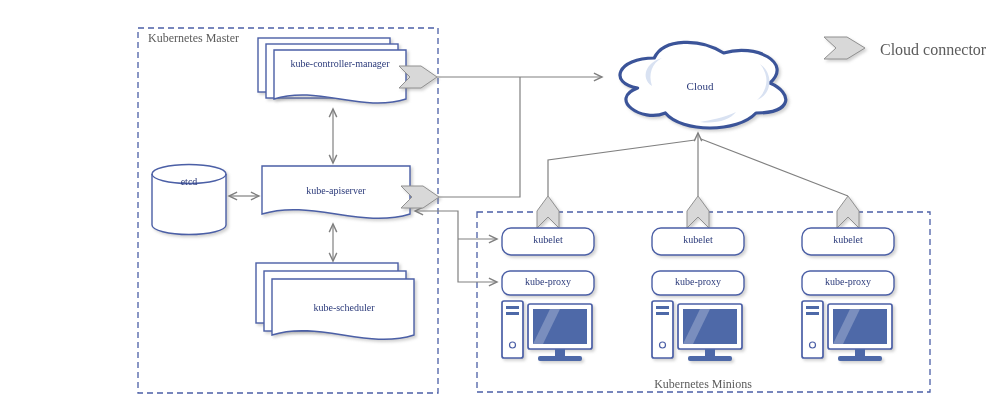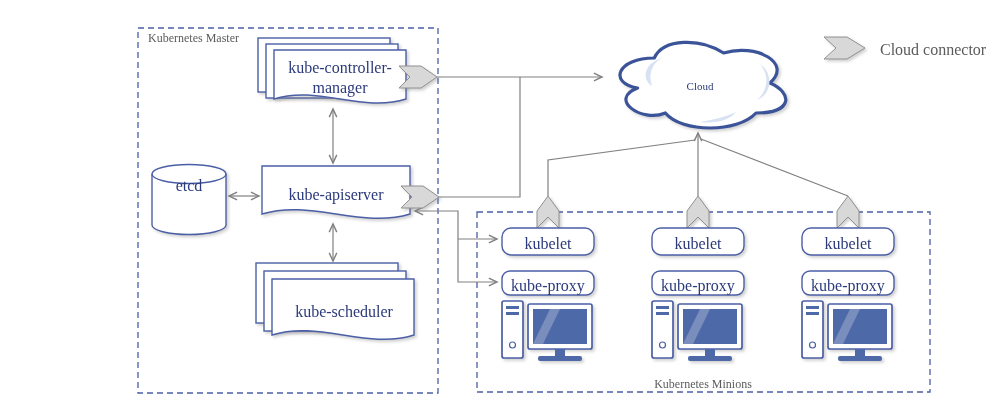--- a/index.html
+++ b/index.html
@@ -20,21 +20,21 @@
   svg{position:absolute;left:0;top:0;}
   .dashbox{fill:none;stroke:var(--node-stroke);stroke-width:1.3;stroke-dasharray:6 4;}
   .shape{fill:#fff;stroke:var(--node-stroke);stroke-width:1.4;}
   .cloud{fill:#fff;stroke:var(--cloud-stroke);stroke-width:3.2;stroke-linejoin:round;}
   .shade{fill:var(--cloud-shade);stroke:none;}
   .wire{stroke:var(--line);stroke-width:1.2;fill:none;}
   .conn{fill:var(--connector-fill);stroke:var(--connector-stroke);stroke-width:1;stroke-linejoin:round;}
   .screenfill{fill:var(--screen-fill);stroke:none;}
   .devframe{fill:#fff;stroke:var(--node-stroke);stroke-width:1.7;}
   .shadow{filter:drop-shadow(2.5px 2.5px 1.5px rgba(120,120,120,0.35));}
-  .lbl{position:absolute;color:var(--node-text);font-size:16px;line-height:1.25;text-align:center;}
+  .lbl{position:absolute;color:var(--node-text);font-size:10px;line-height:1.25;text-align:center;}
   .seclbl{position:absolute;color:var(--section-label);font-size:12px;}
   .center{text-align:center;}
 </style>
 </head>
 <body>
 
 <div class="canvas">
 
   <svg width="1000" height="409" viewBox="0 0 1000 409">
     <defs>

